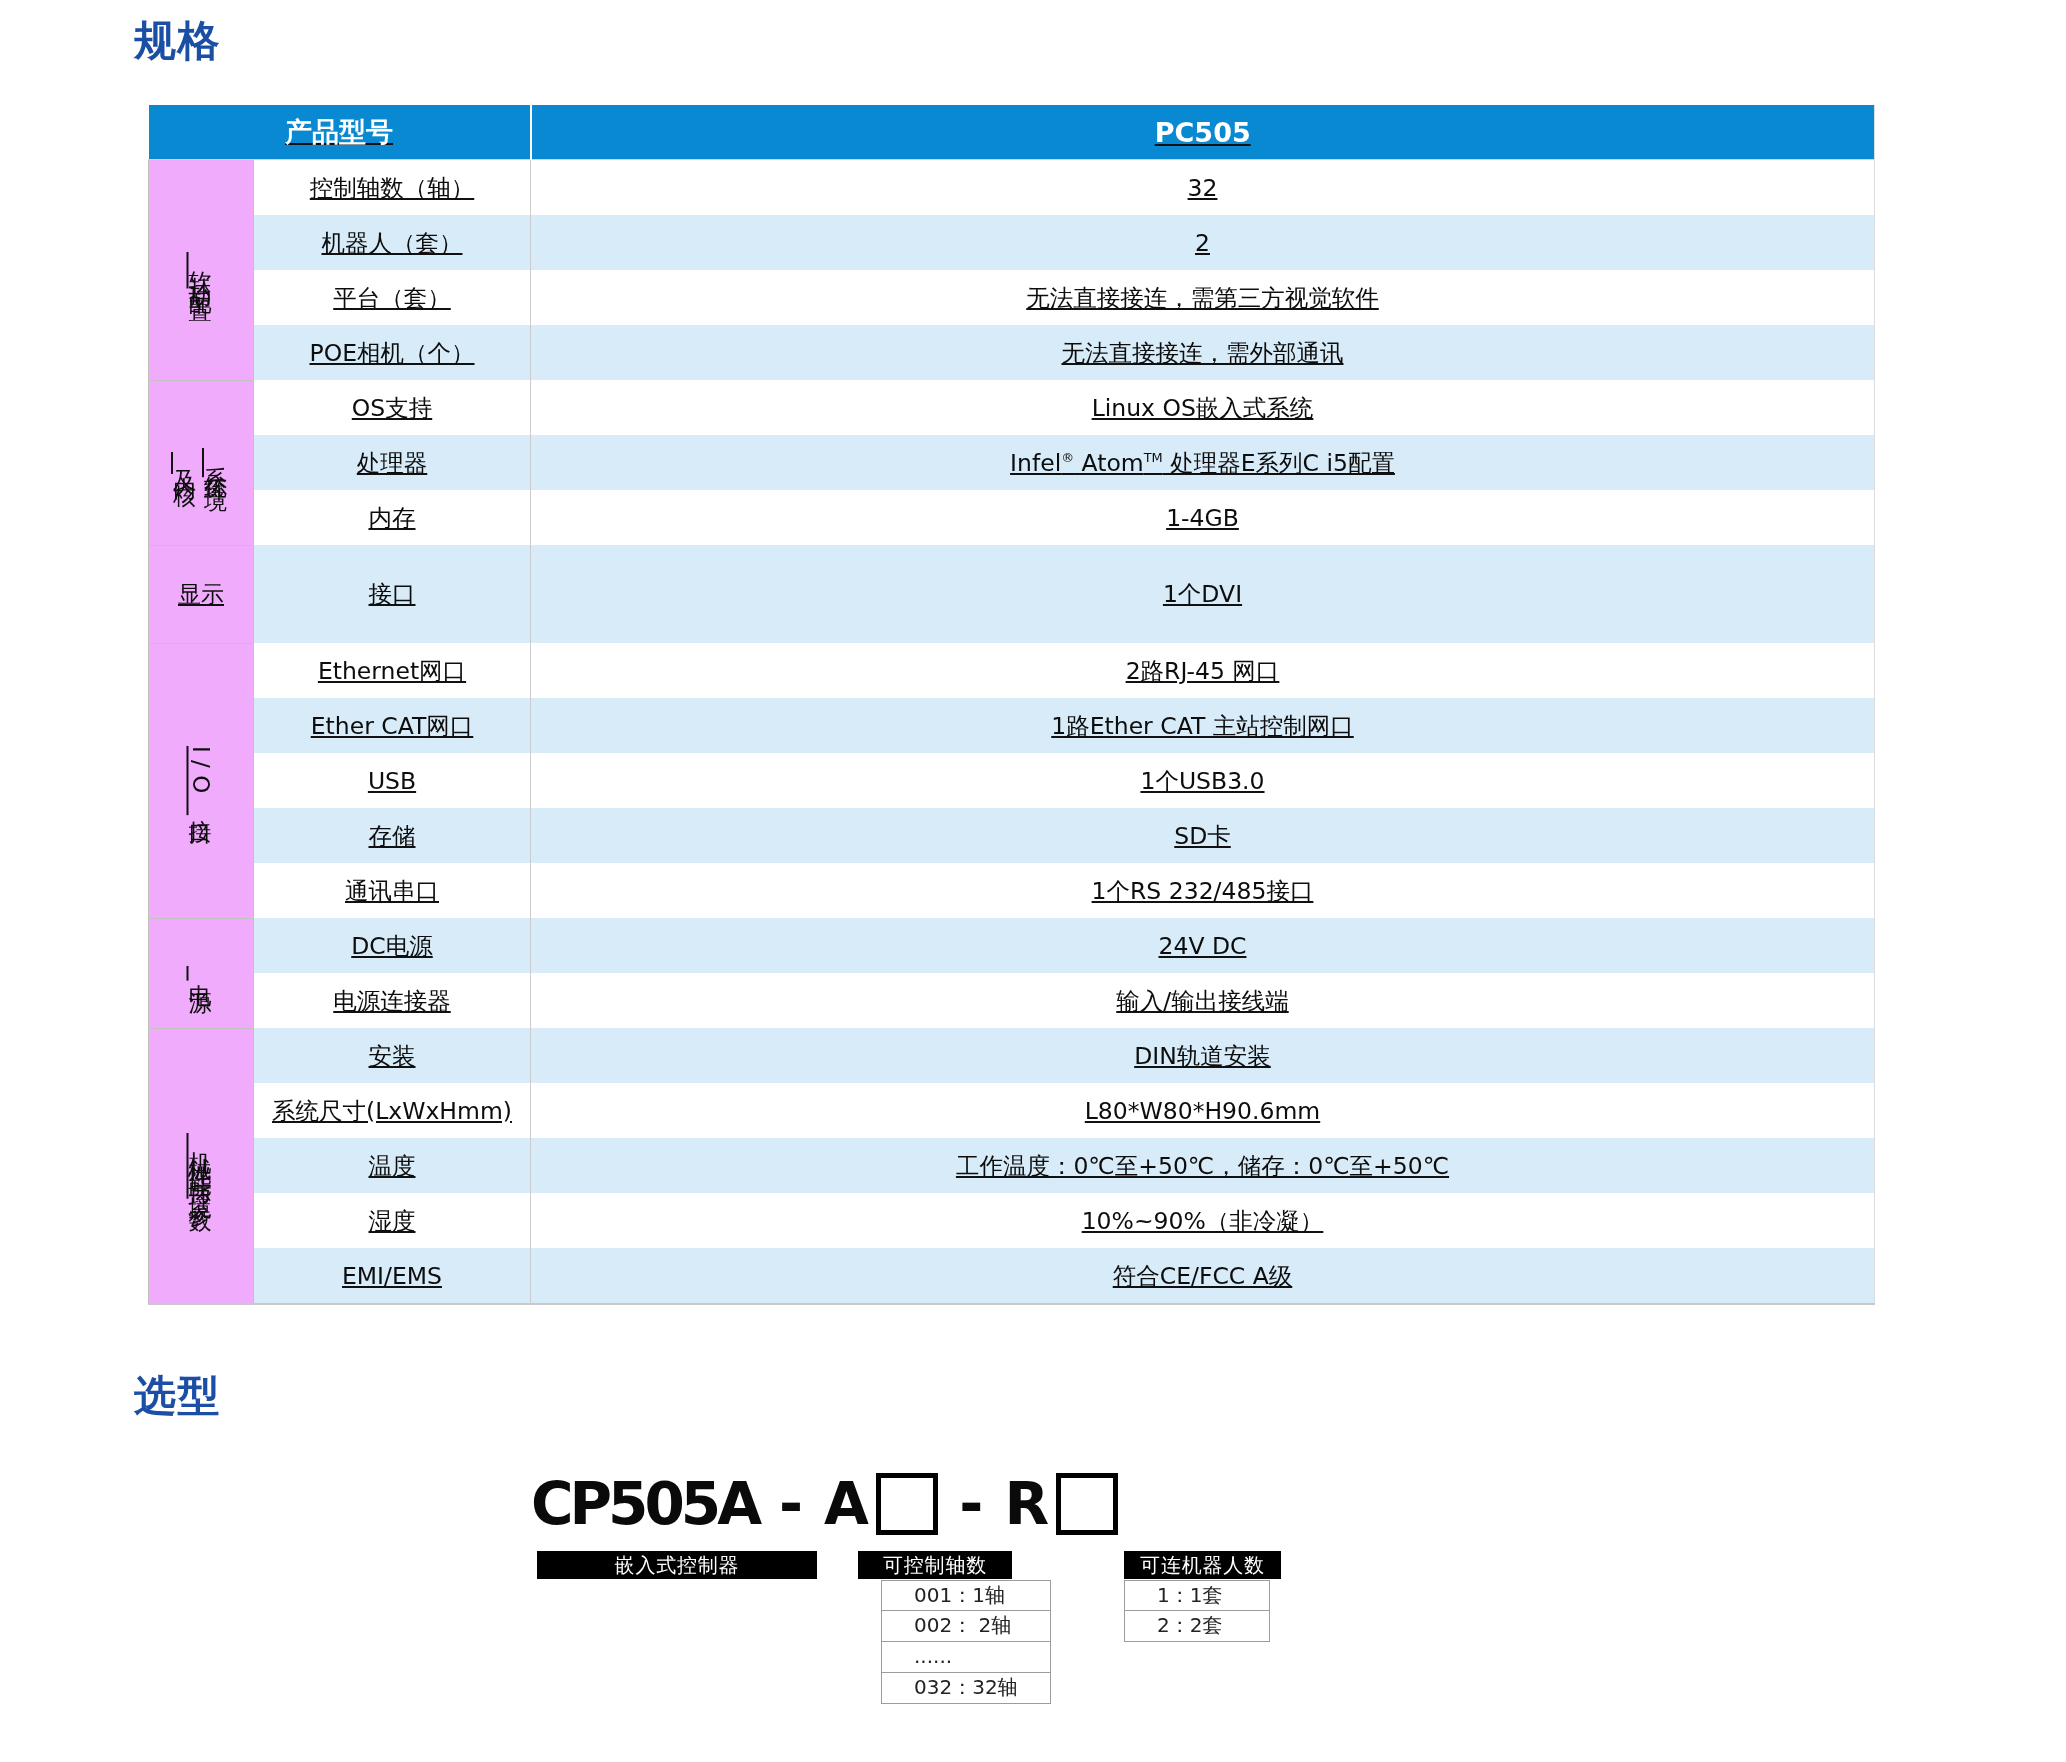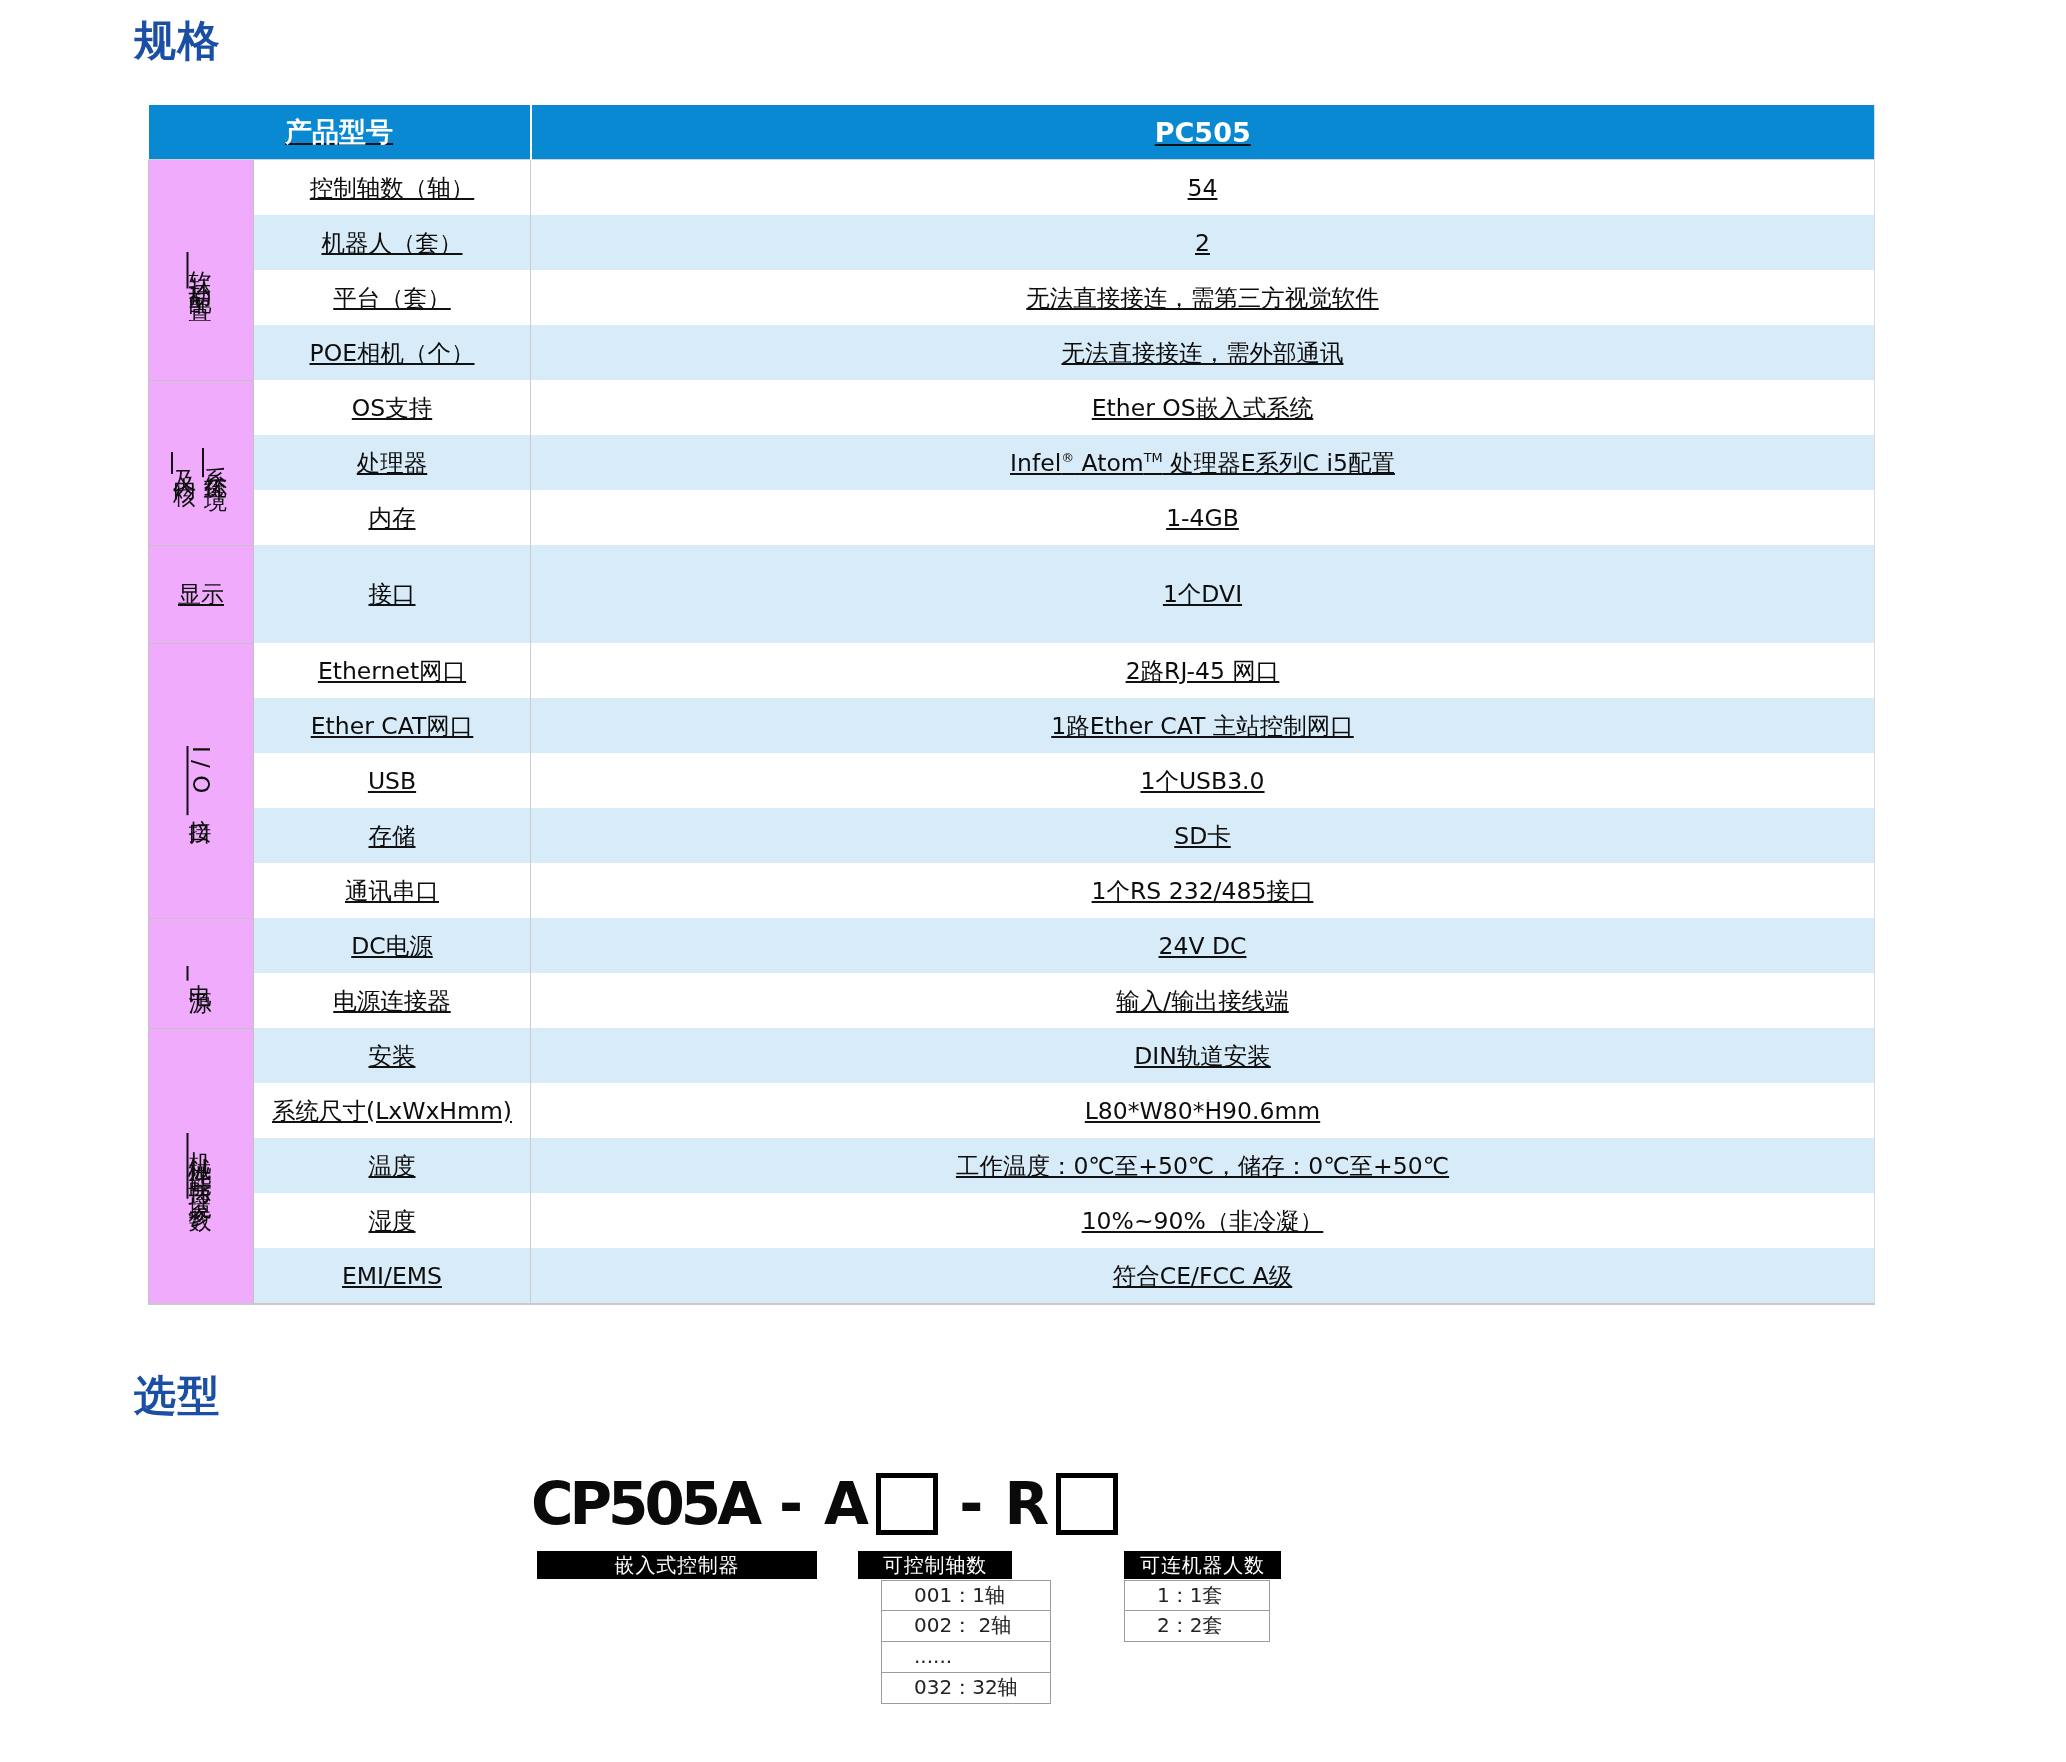--- a/index.html
+++ b/index.html
@@ -84,41 +84,41 @@
   <thead>
     <tr>
       <th class="model-label" colspan="2">产品型号</th>
       <th>PC505</th>
     </tr>
   </thead>
   <tbody>
     <tr>
       <td class="cat" rowspan="4">软运动配置</td>
       <td class="param">控制轴数（轴）</td>
-      <td class="value">54</td>
+      <td class="value">32</td>
     </tr>
     <tr class="alt">
       <td class="param">机器人（套）</td>
       <td class="value">2</td>
     </tr>
     <tr>
       <td class="param">平台（套）</td>
       <td class="value">无法直接接连，需第三方视觉软件</td>
     </tr>
     <tr class="alt">
       <td class="param">POE相机（个）</td>
       <td class="value">无法直接接连，需外部通讯</td>
     </tr>
     <tr>
       <td class="cat" rowspan="3">
         <span class="vline">系统环境</span>
         <span class="vline">及内核</span>
       </td>
       <td class="param">OS支持</td>
-      <td class="value">Ether OS嵌入式系统</td>
+      <td class="value">Linux OS嵌入式系统</td>
     </tr>
     <tr class="alt">
       <td class="param">处理器</td>
       <td class="value">
         <span>Infel</span><sup>®</sup><span> Atom</span><sup>TM</sup><span> 处理器E系列C i5配置</span>
       </td>
     </tr>
     <tr>
       <td class="param">内存</td>
       <td class="value">1-4GB</td>

